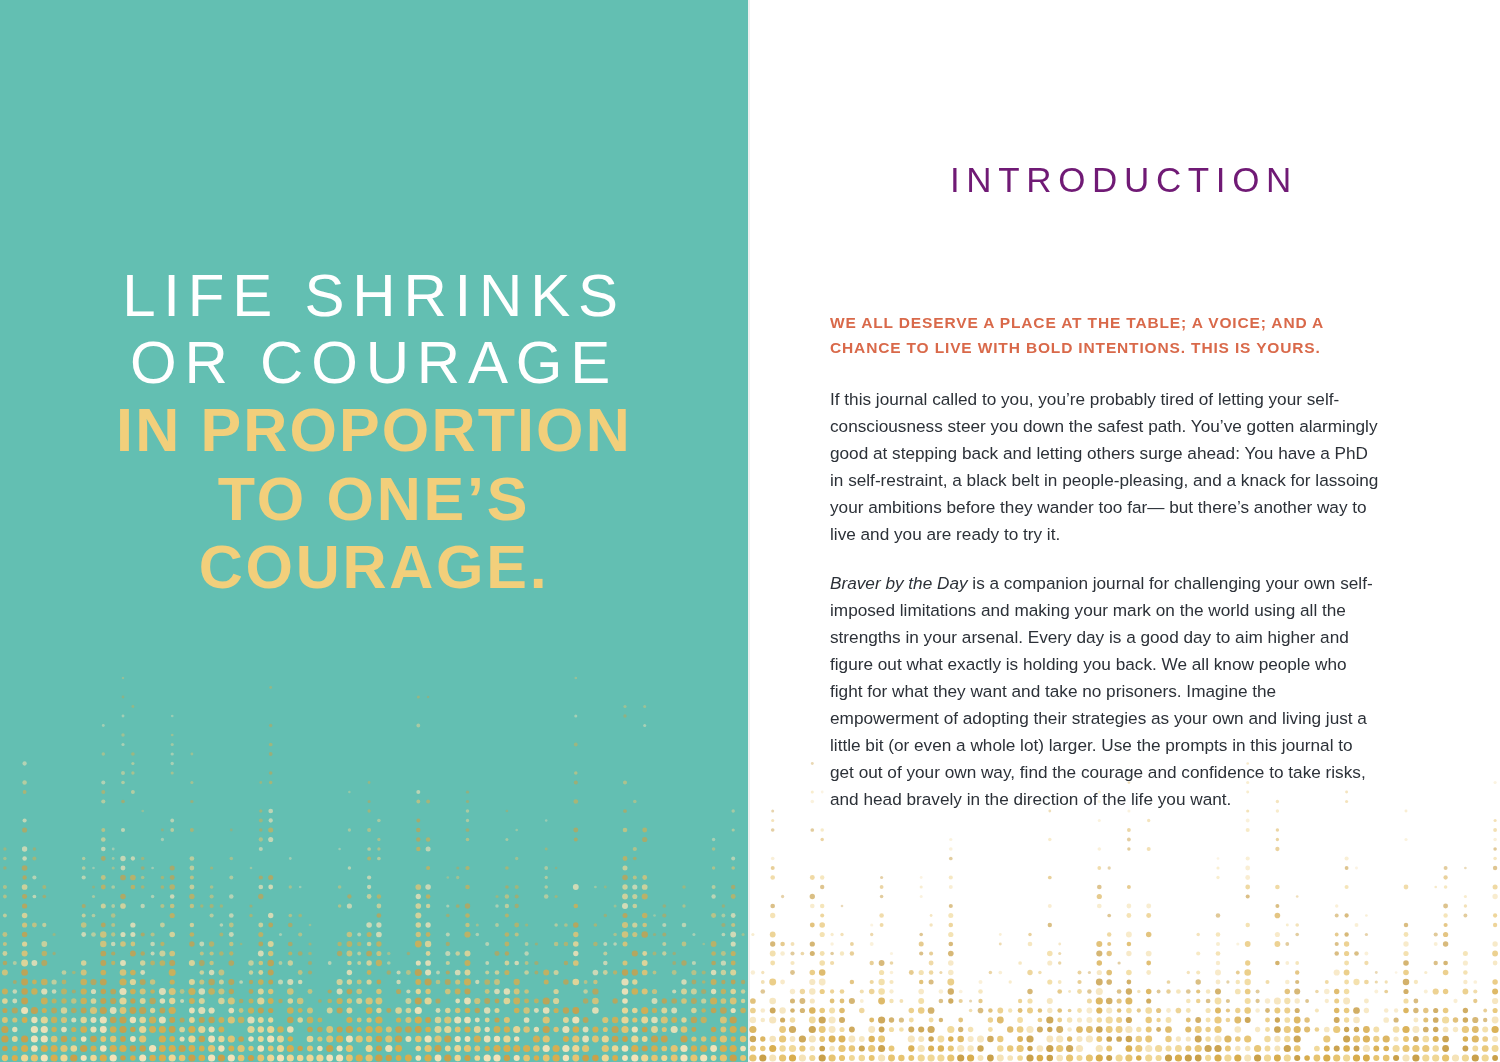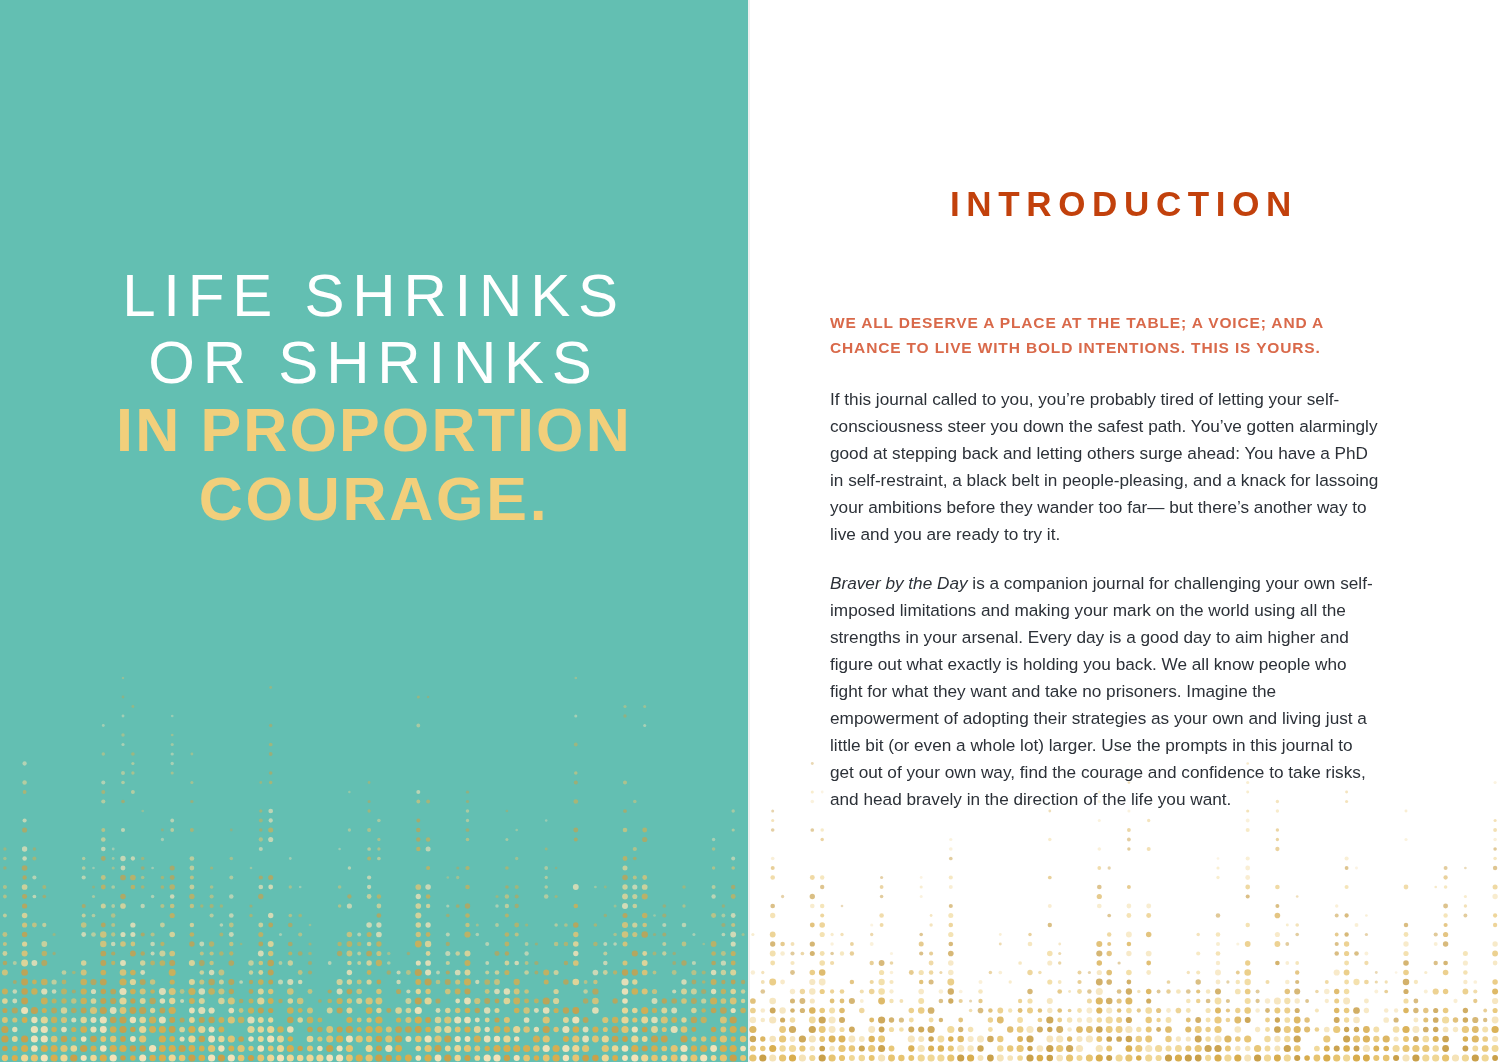--- a/index.html
+++ b/index.html
@@ -81,27 +81,27 @@
   .page-right {
     position: relative;
     width: 752px;
     height: 1062px;
     background: #ffffff;
     overflow: hidden;
     flex: 0 0 752px;
   }
   .intro-title {
     position: absolute;
-    top: 184px;
+    top: 160px;
     left: 0;
     right: 0;
     text-align: center;
-    color: #c2410c;
+    color: #701a75;
     font-size: 35px;
-    font-weight: 700;
+    font-weight: 400;
     letter-spacing: 0.19em;
   }
   .body-col {
     position: absolute;
     left: 82px;
     top: 310px;
     width: 550px;
     z-index: 5;
   }
   .lede {
@@ -135,22 +135,23 @@
 </style>
 </head>
 <body>
 
 <div class="spread">
 
   <div class="page-left">
 
     <div class="quote-block">
       <span class="quote-line q-white">LIFE SHRINKS</span>
-      <span class="quote-line q-white">OR SHRINKS</span>
+      <span class="quote-line q-white">OR COURAGE</span>
       <span class="quote-line q-gold l1">IN PROPORTION</span>
+      <span class="quote-line q-gold l2">TO ONE’S</span>
       <span class="quote-line q-gold l3">COURAGE.</span>
     </div>
 
     <svg class="dotfield left-field" id="dots-left" viewBox="0 0 748 470" preserveAspectRatio="none">
         <circle cx="4.9" cy="466.0" r="3.15" fill="#e7c471" opacity="1.00"></circle>
         <circle cx="4.9" cy="456.5" r="2.79" fill="#c9a04a" opacity="0.98"></circle>
         <circle cx="4.9" cy="447.0" r="3.60" fill="#c9a04a" opacity="0.95"></circle>
         <circle cx="4.9" cy="437.5" r="3.53" fill="#c9a04a" opacity="0.93"></circle>
         <circle cx="4.9" cy="428.0" r="2.95" fill="#e7c471" opacity="0.90"></circle>
         <circle cx="4.9" cy="418.5" r="2.55" fill="#c9a04a" opacity="0.88"></circle>

